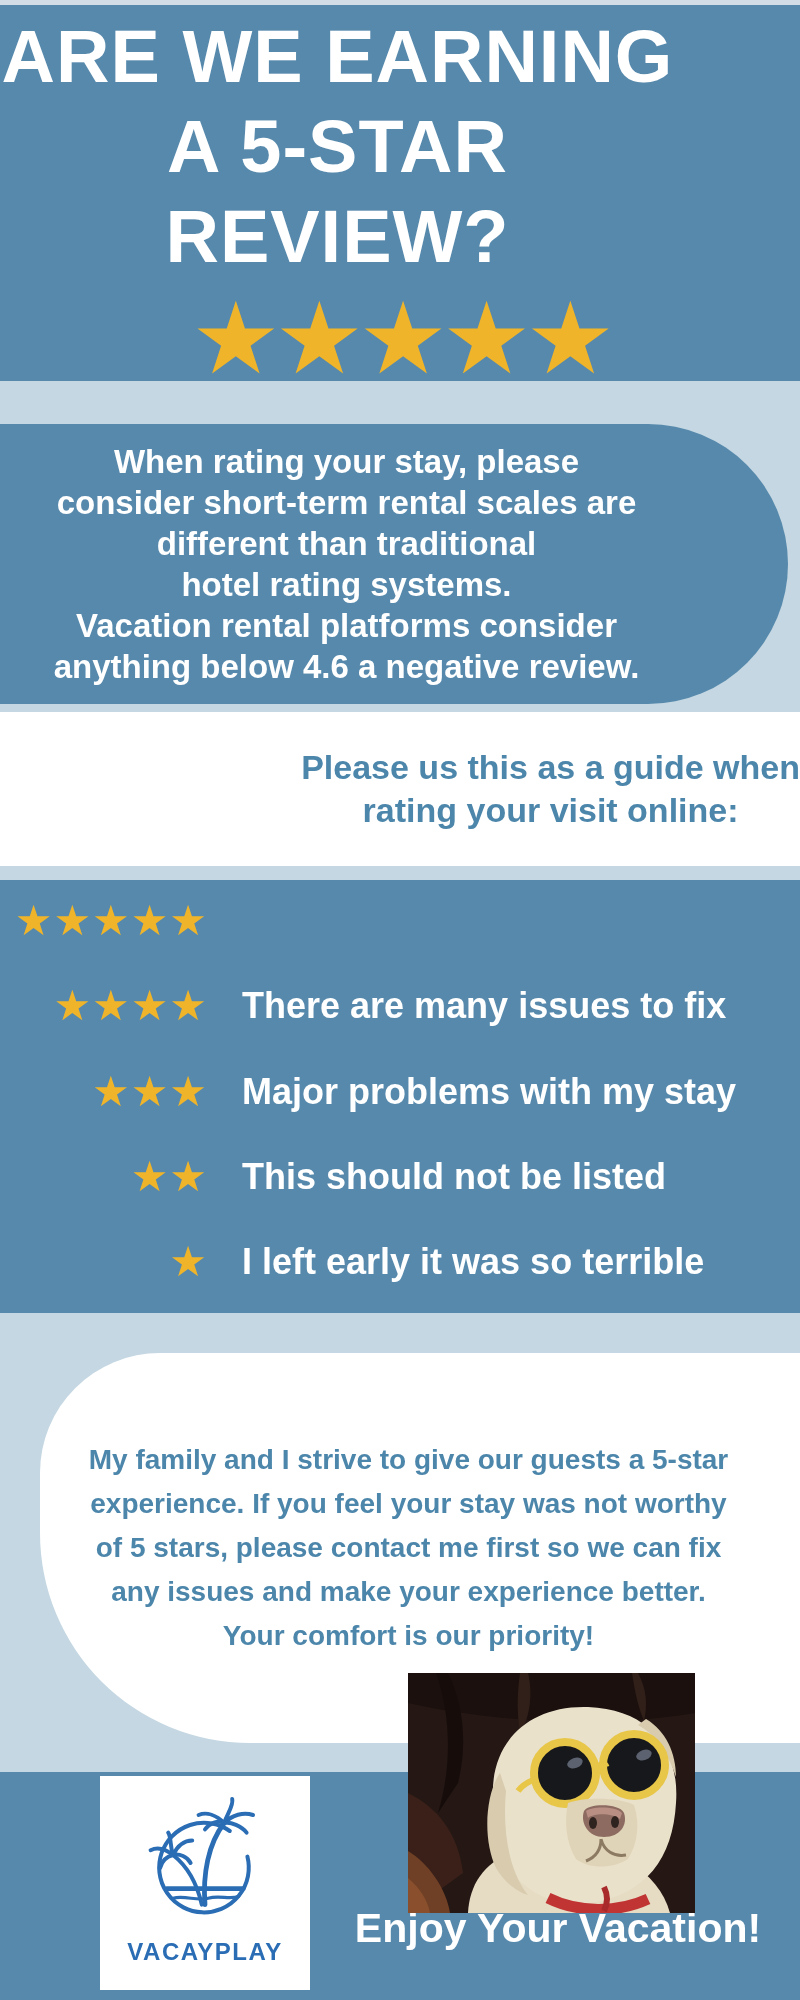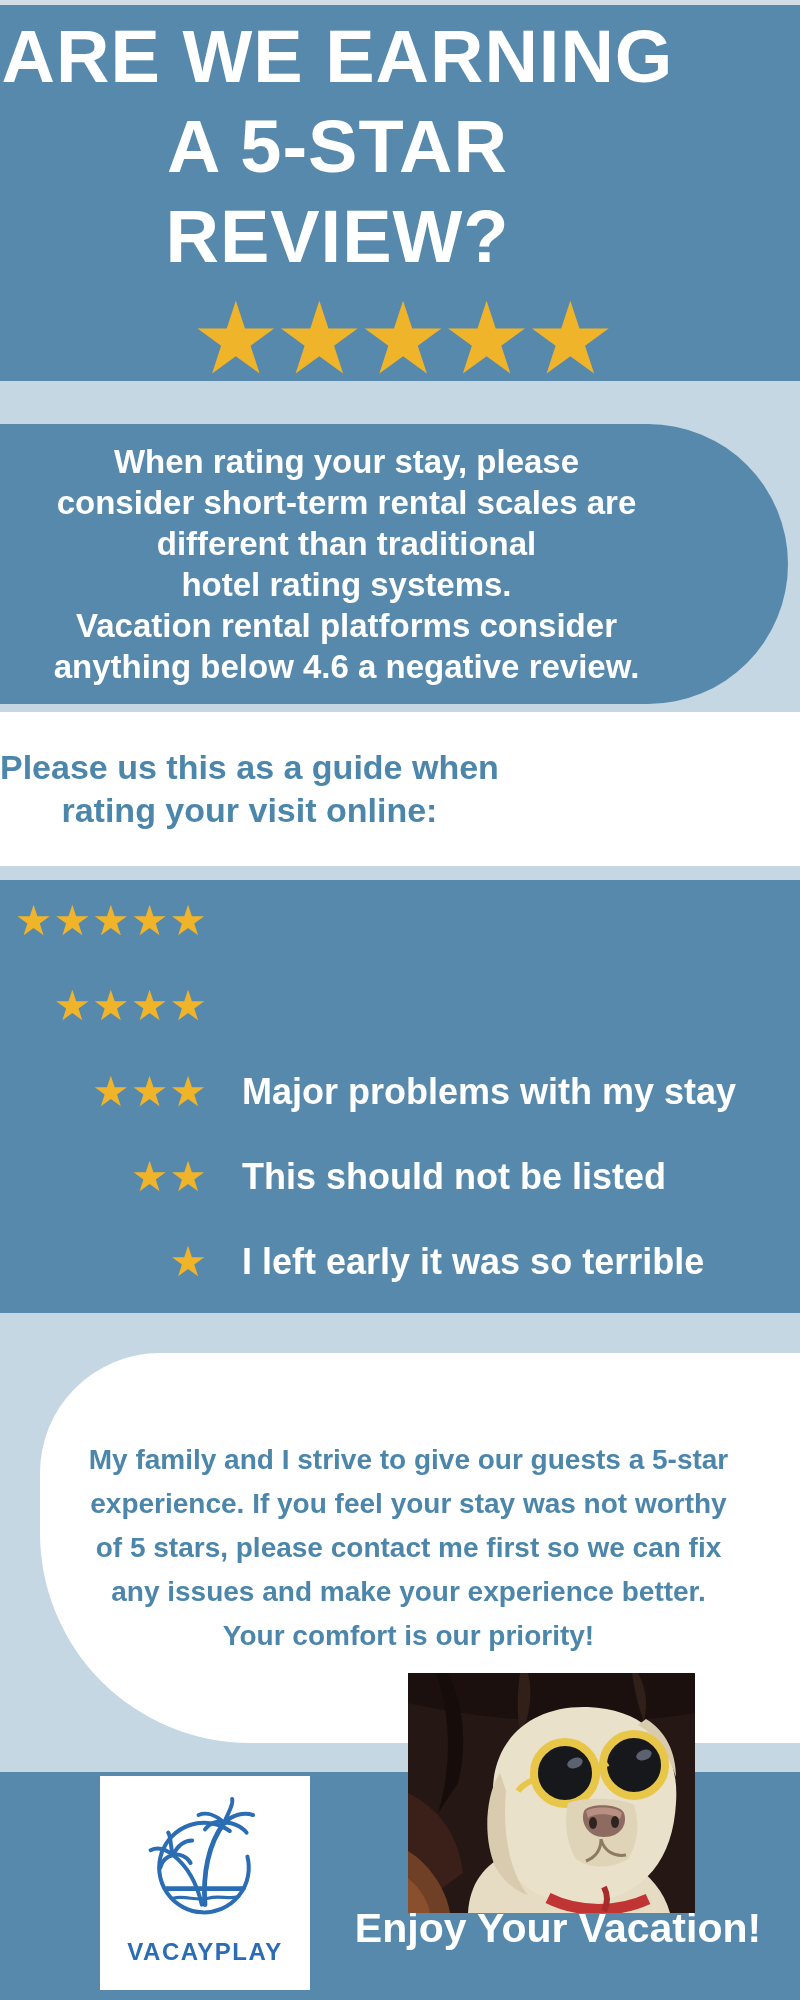--- a/index.html
+++ b/index.html
@@ -35,21 +35,21 @@
     margin-top:36px;
   }
   .notice-text{
     color:#ffffff;font-weight:bold;font-size:33px;line-height:41px;
     text-align:center;
   }
 
   
   .guide-section{
     left:0;top:712px;width:800px;height:154px;background:#ffffff;
-    display:flex;align-items:center;justify-content:flex-start;
+    display:flex;align-items:center;justify-content:flex-end;
   }
   .guide-text{
     color:#4c86ab;font-weight:bold;font-size:34px;line-height:43px;text-align:center;
   }
 
   
   .ratings-section{
     left:0;top:880px;width:800px;height:433px;background:#5689ac;
     display:flex;flex-direction:column;justify-content:space-between;
     padding:20px 0 30px 0;
@@ -119,20 +119,21 @@
     <div class="guide-text pre">Please us this as a guide when
 rating your visit online:</div>
   </div>
 
   <div class="abs ratings-section">
     <div class="rating-row">
       <div class="rating-stars">★★★★★</div>
     </div>
     <div class="rating-row">
       <div class="rating-stars">★★★★</div>
+      <div class="rating-label">There are many issues to fix</div>
     </div>
     <div class="rating-row">
       <div class="rating-stars">★★★</div>
       <div class="rating-label">Major problems with my stay</div>
     </div>
     <div class="rating-row">
       <div class="rating-stars">★★</div>
       <div class="rating-label">This should not be listed</div>
     </div>
     <div class="rating-row">

